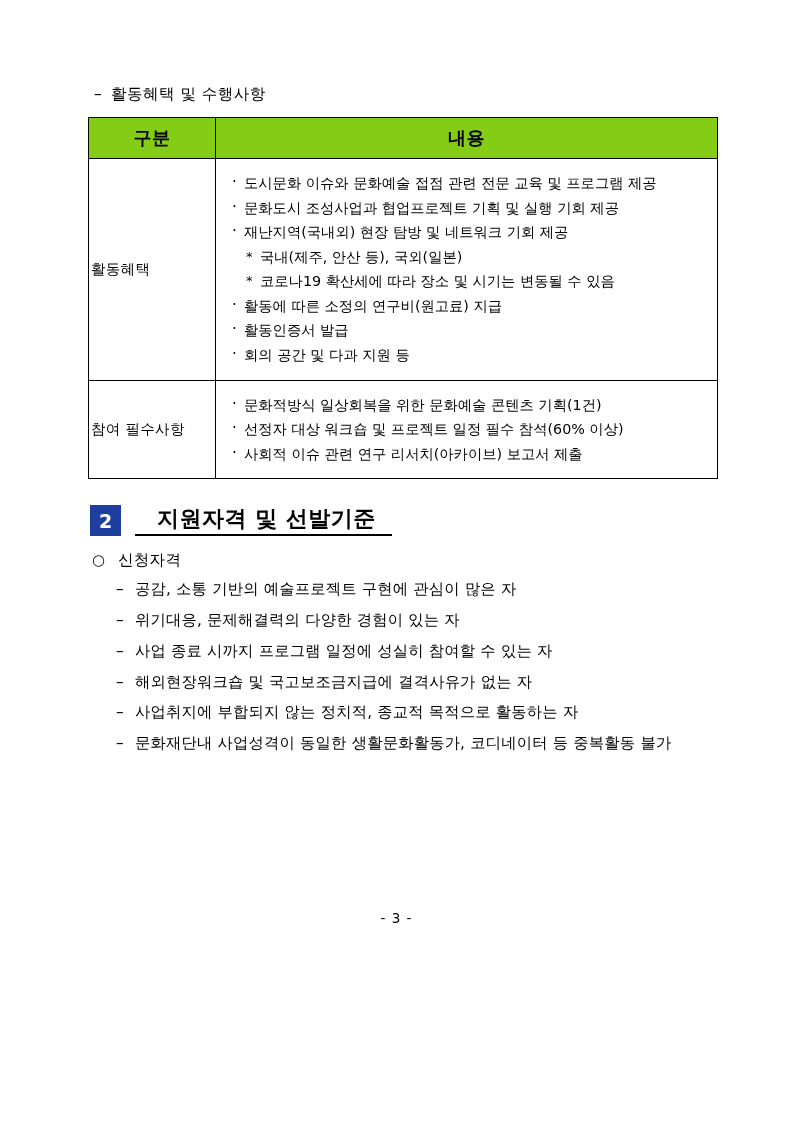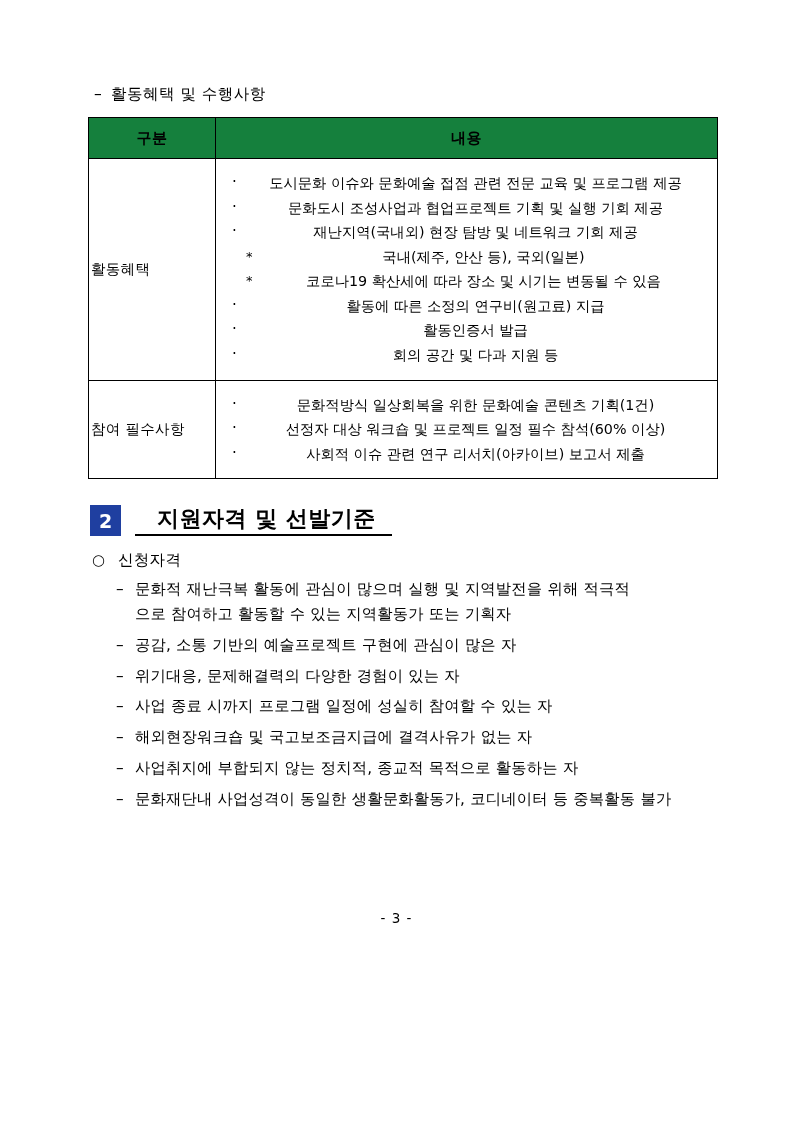--- a/index.html
+++ b/index.html
@@ -39,22 +39,22 @@
     width: 629px;
     margin-left: 0px;
     table-layout: fixed;
   }
   table.benefit th,
   table.benefit td {
     border: 1px solid #000000;
     vertical-align: middle;
   }
   table.benefit thead th {
-    background: #15803d;
-    font-size: 15px;
+    background: #84cc16;
+    font-size: 18px;
     font-weight: bold;
     height: 38px;
     letter-spacing: 0.5px;
   }
   col.c1 { width: 127px; }
   col.c2 { width: 502px; }
 
   td.label {
     text-align: left;
     font-size: 14.5px;
@@ -68,21 +68,20 @@
   }
   ul.items {
     list-style: none;
     margin: 0;
     padding: 0;
   }
   ul.items li {
     position: relative;
     padding-left: 14px;
     white-space: nowrap;
-    text-align: center;
   }
   ul.items li.bullet::before {
     content: "·";
     position: absolute;
     left: 2px;
     top: -1px;
     font-size: 15px;
   }
   ul.items li.star {
     padding-left: 30px;
@@ -239,24 +238,20 @@
     <div class="section-title-wrap">
       <div class="section-title">지원자격 및 선발기준</div>
     </div>
   </div>
 
   <div class="circle-item">
     <span class="circ">○</span><span>신청자격</span>
   </div>
   <ul class="sub-list">
     <li>
-      <span class="cont">문화적 재난극복 활동에 관심이 많으며 실행 및 지역발전을 위해 적극적</span>
-      <span class="cont2">으로 참여하고 활동할 수 있는 지역활동가 또는 기획자</span>
-    </li>
-    <li>
       <span class="cont">공감, 소통 기반의 예술프로젝트 구현에 관심이 많은 자</span>
     </li>
     <li>
       <span class="cont">위기대응, 문제해결력의 다양한 경험이 있는 자</span>
     </li>
     <li>
       <span class="cont">사업 종료 시까지 프로그램 일정에 성실히 참여할 수 있는 자</span>
     </li>
     <li>
       <span class="cont">해외현장워크숍 및 국고보조금지급에 결격사유가 없는 자</span>

